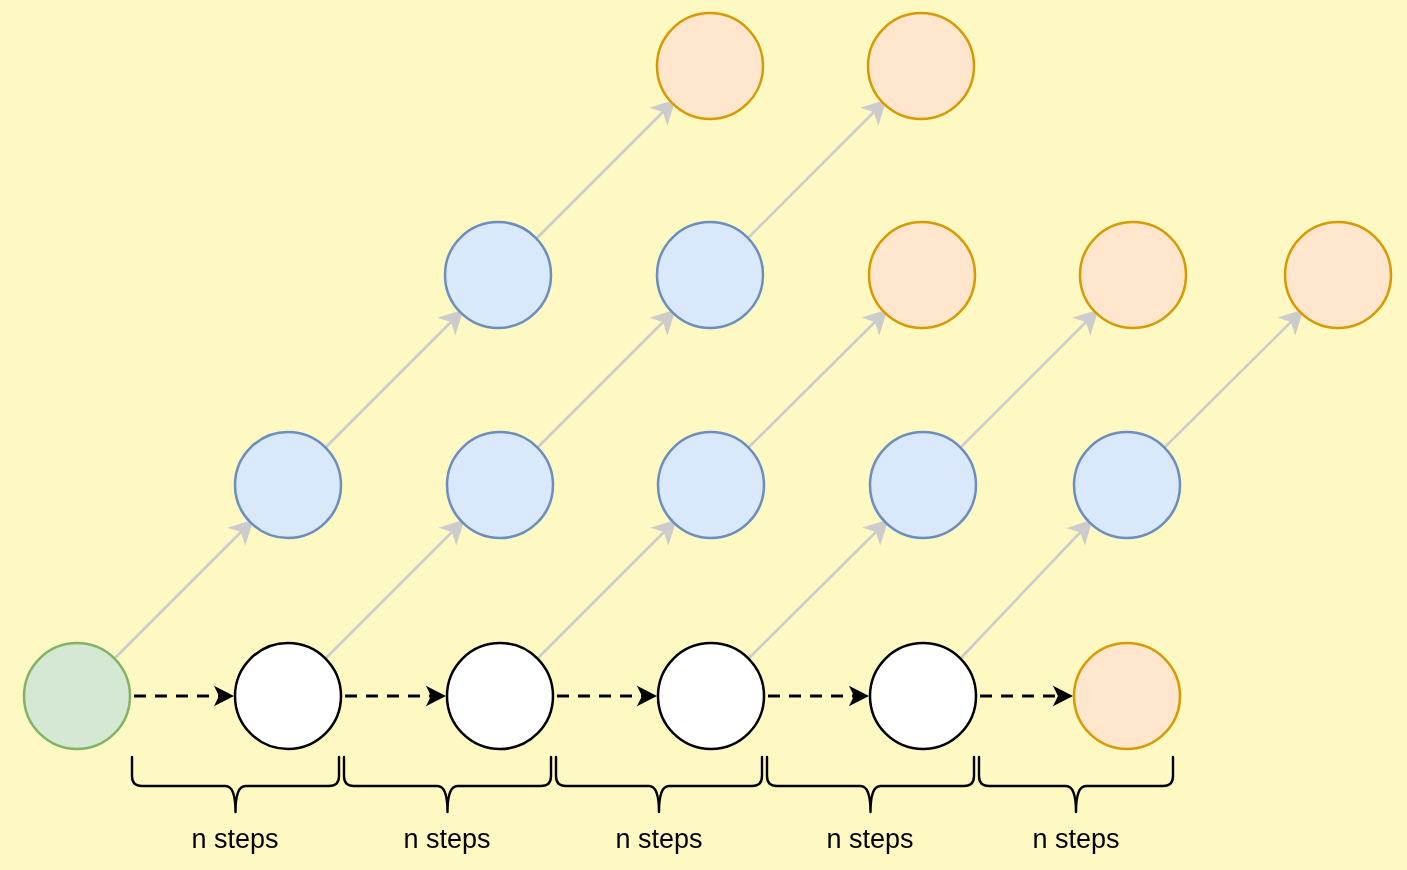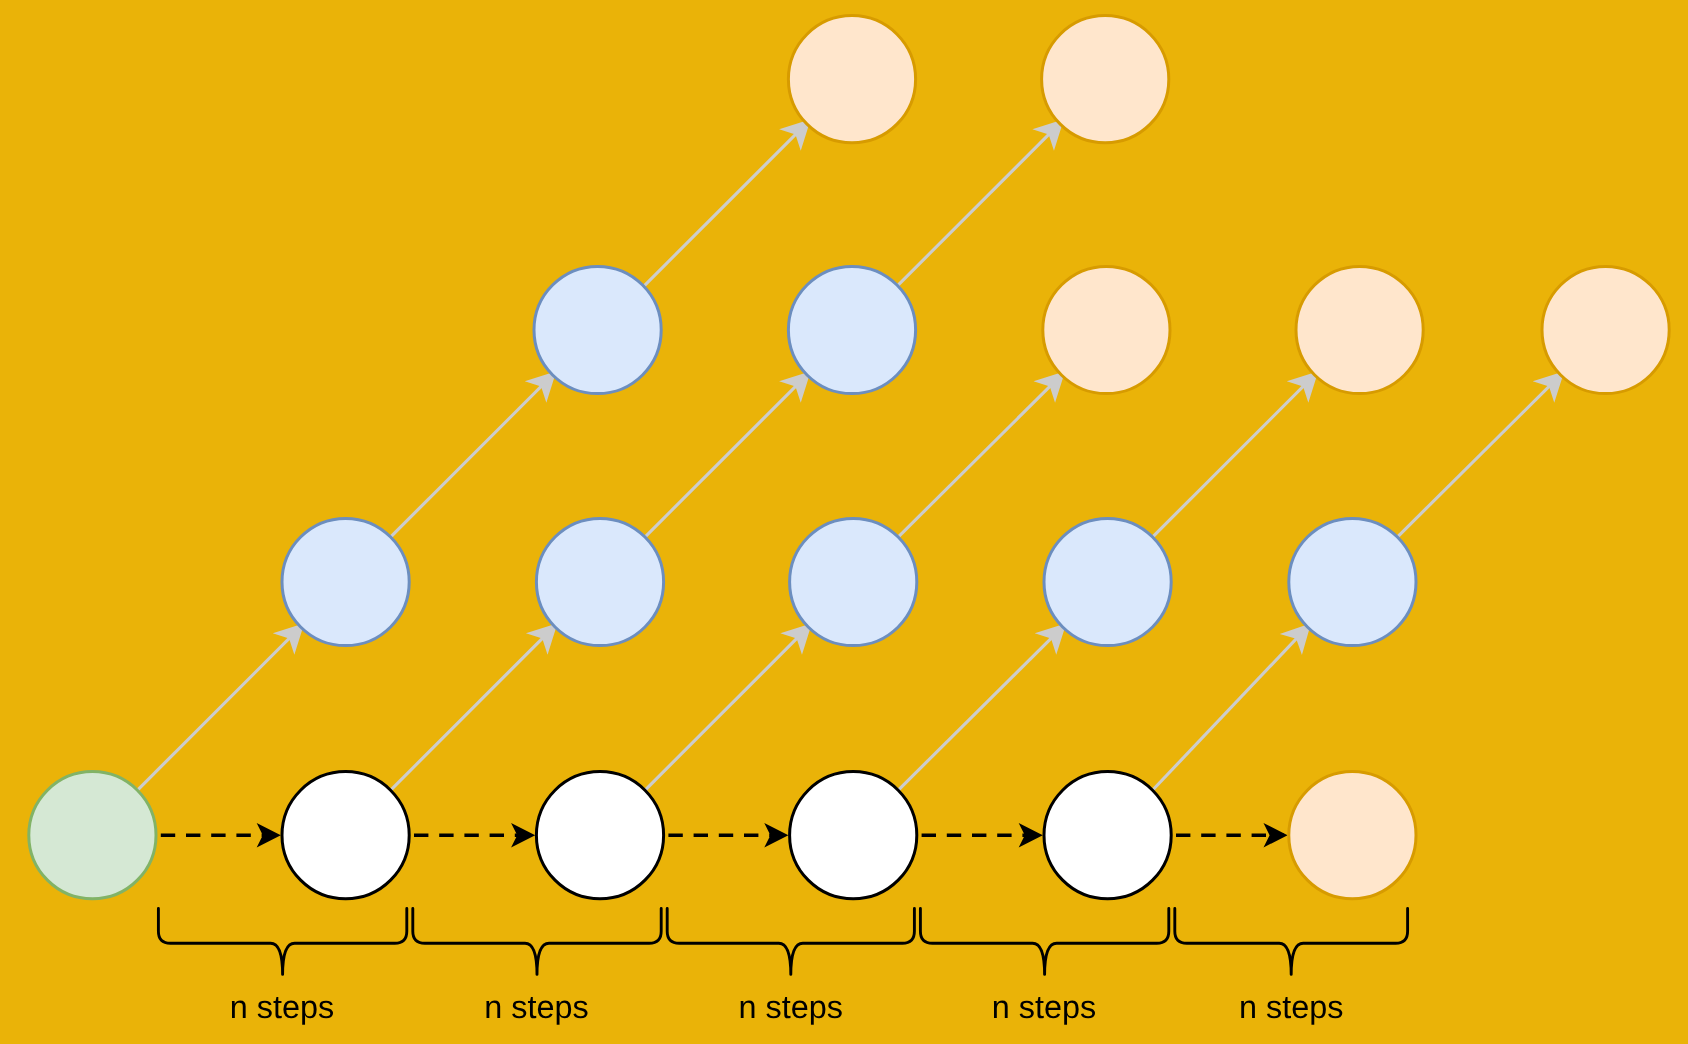--- a/index.html
+++ b/index.html
@@ -7,21 +7,21 @@
     padding: 0;
     background: #ffffff;
   }
   body {
     font-family: "Liberation Sans", sans-serif;
   }
   #stage {
     position: relative;
     width: 1407px;
     height: 870px;
-    background: #eab308;
+    background: #fef9c3;
     overflow: hidden;
   }
   #canvas {
     position: absolute;
     left: 0;
     top: 0;
     width: 1407px;
     height: 870px;
   }
   .node-circle {

